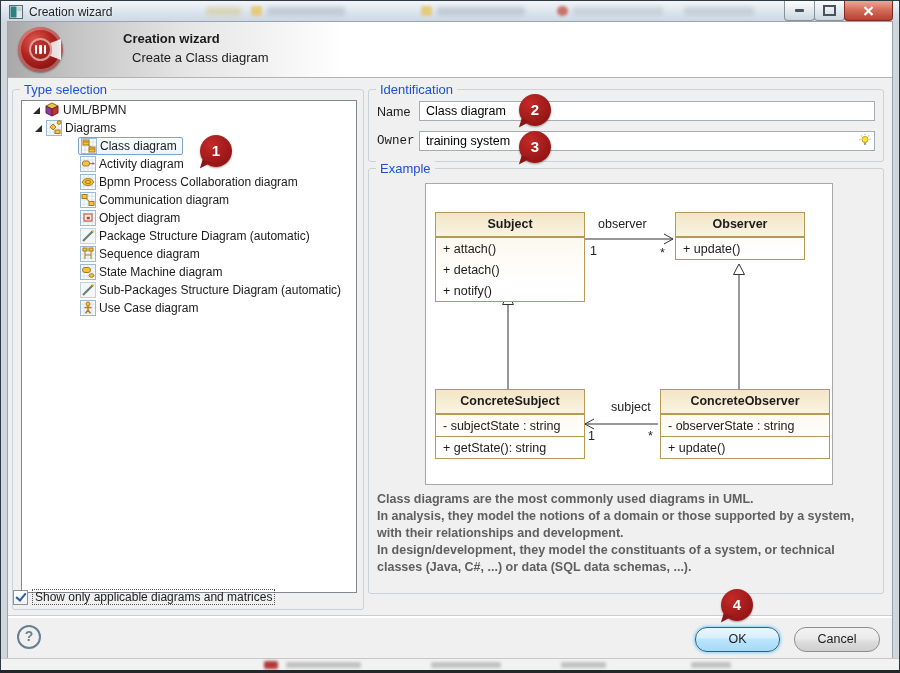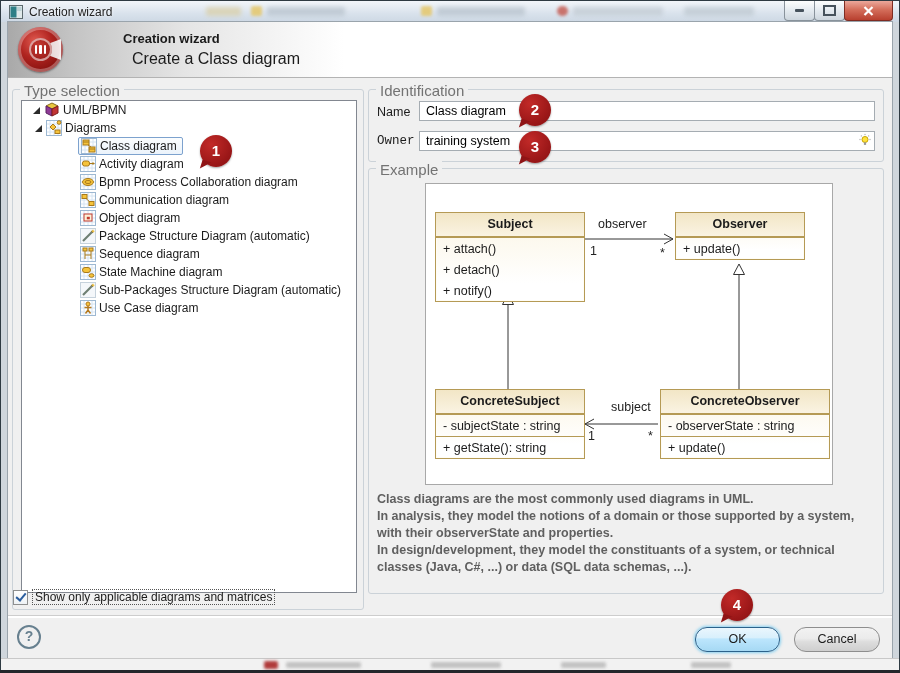--- a/index.html
+++ b/index.html
@@ -30,24 +30,24 @@
   .logo{position:absolute;left:10px;top:5px;width:45px;height:45px;border-radius:50%;
     background:radial-gradient(circle at 38% 32%,#e05a50 0%,#b02420 40%,#7c0d0b 85%);
     box-shadow:inset 0 0 0 3px rgba(255,255,255,.30),0 1px 2px rgba(0,0,0,.4);}
   .logo-core{position:absolute;left:11px;top:11px;width:23px;height:23px;border-radius:50%;
     background:radial-gradient(circle at 40% 35%,#c63a33,#8c1311);box-shadow:inset 0 0 0 2px rgba(255,255,255,.55);
     display:flex;align-items:center;justify-content:center;gap:2px;}
   .logo-bar{width:2.5px;height:9px;background:#fff;border-radius:1px;}
   .logo-wedge{position:absolute;right:2px;top:12px;width:14px;height:21px;
     background:linear-gradient(90deg,#e8e8e8,#fdfdfd);clip-path:polygon(0 25%,100% 0,100% 100%,0 75%);opacity:.9;}
   .banner-title{position:absolute;left:115px;top:9px;font-size:13px;font-weight:bold;}
-  .banner-sub{position:absolute;left:124px;top:28px;font-size:16px;}
+  .banner-sub{position:absolute;left:124px;top:28px;font-size:13px;}
   
   .groupbox{position:absolute;border:1px solid #cbd2d8;border-radius:3px;}
-  .gb-label{position:absolute;top:-8px;left:7px;background:#f0f0f0;padding:0 4px;font-size:15px;color:#737373;}
+  .gb-label{position:absolute;top:-8px;left:7px;background:#f0f0f0;padding:0 4px;font-size:13px;color:#1d4ed8;}
   .gb-ts{left:4px;top:67px;width:350px;height:519px;}
   .gb-ident{left:360px;top:67px;width:514px;height:71px;}
   .gb-example{left:360px;top:146px;width:514px;height:424px;}
   
   .tree{position:absolute;left:8px;top:10px;width:334px;height:491px;background:#fff;
     border:1px solid #828790;overflow:hidden;}
   .trow{display:flex;align-items:center;height:18px;cursor:default;white-space:nowrap;}
   .trow.l0{padding-left:6px}.trow.l1{padding-left:8px}.trow.l2{padding-left:58px}
   .expander{width:16px;height:16px;display:flex;align-items:center;justify-content:center;flex:0 0 16px;}
   .ticon{width:16px;height:16px;flex:0 0 16px;}
@@ -369,21 +369,21 @@
         <span class="lk-label" style="left:172px;top:33px;">observer</span>
         <span class="lk-label" style="left:164px;top:60px;">1</span>
         <span class="lk-label" style="left:234px;top:62px;">*</span>
         <span class="lk-label" style="left:185px;top:216px;">subject</span>
         <span class="lk-label" style="left:162px;top:245px;">1</span>
         <span class="lk-label" style="left:222px;top:245px;">*</span>
       </div>
 
       <div class="description">
         <div>Class diagrams are the most commonly used diagrams in UML.</div>
-        <div>In analysis, they model the notions of a domain or those supported by a system, with their observerState and properties.</div>
+        <div>In analysis, they model the notions of a domain or those supported by a system, with their relationships and development.</div>
         <div>In design/development, they model the constituants of a system, or technical classes (Java, C#, ...) or data (SQL data schemas, ...).</div>
       </div>
     </div>
 
     <div class="footer-sep"></div>
     <div class="help-circle">?</div>
     <div class="btn btn-ok">OK</div>
     <div class="btn btn-cancel">Cancel</div>
   </div>
 

